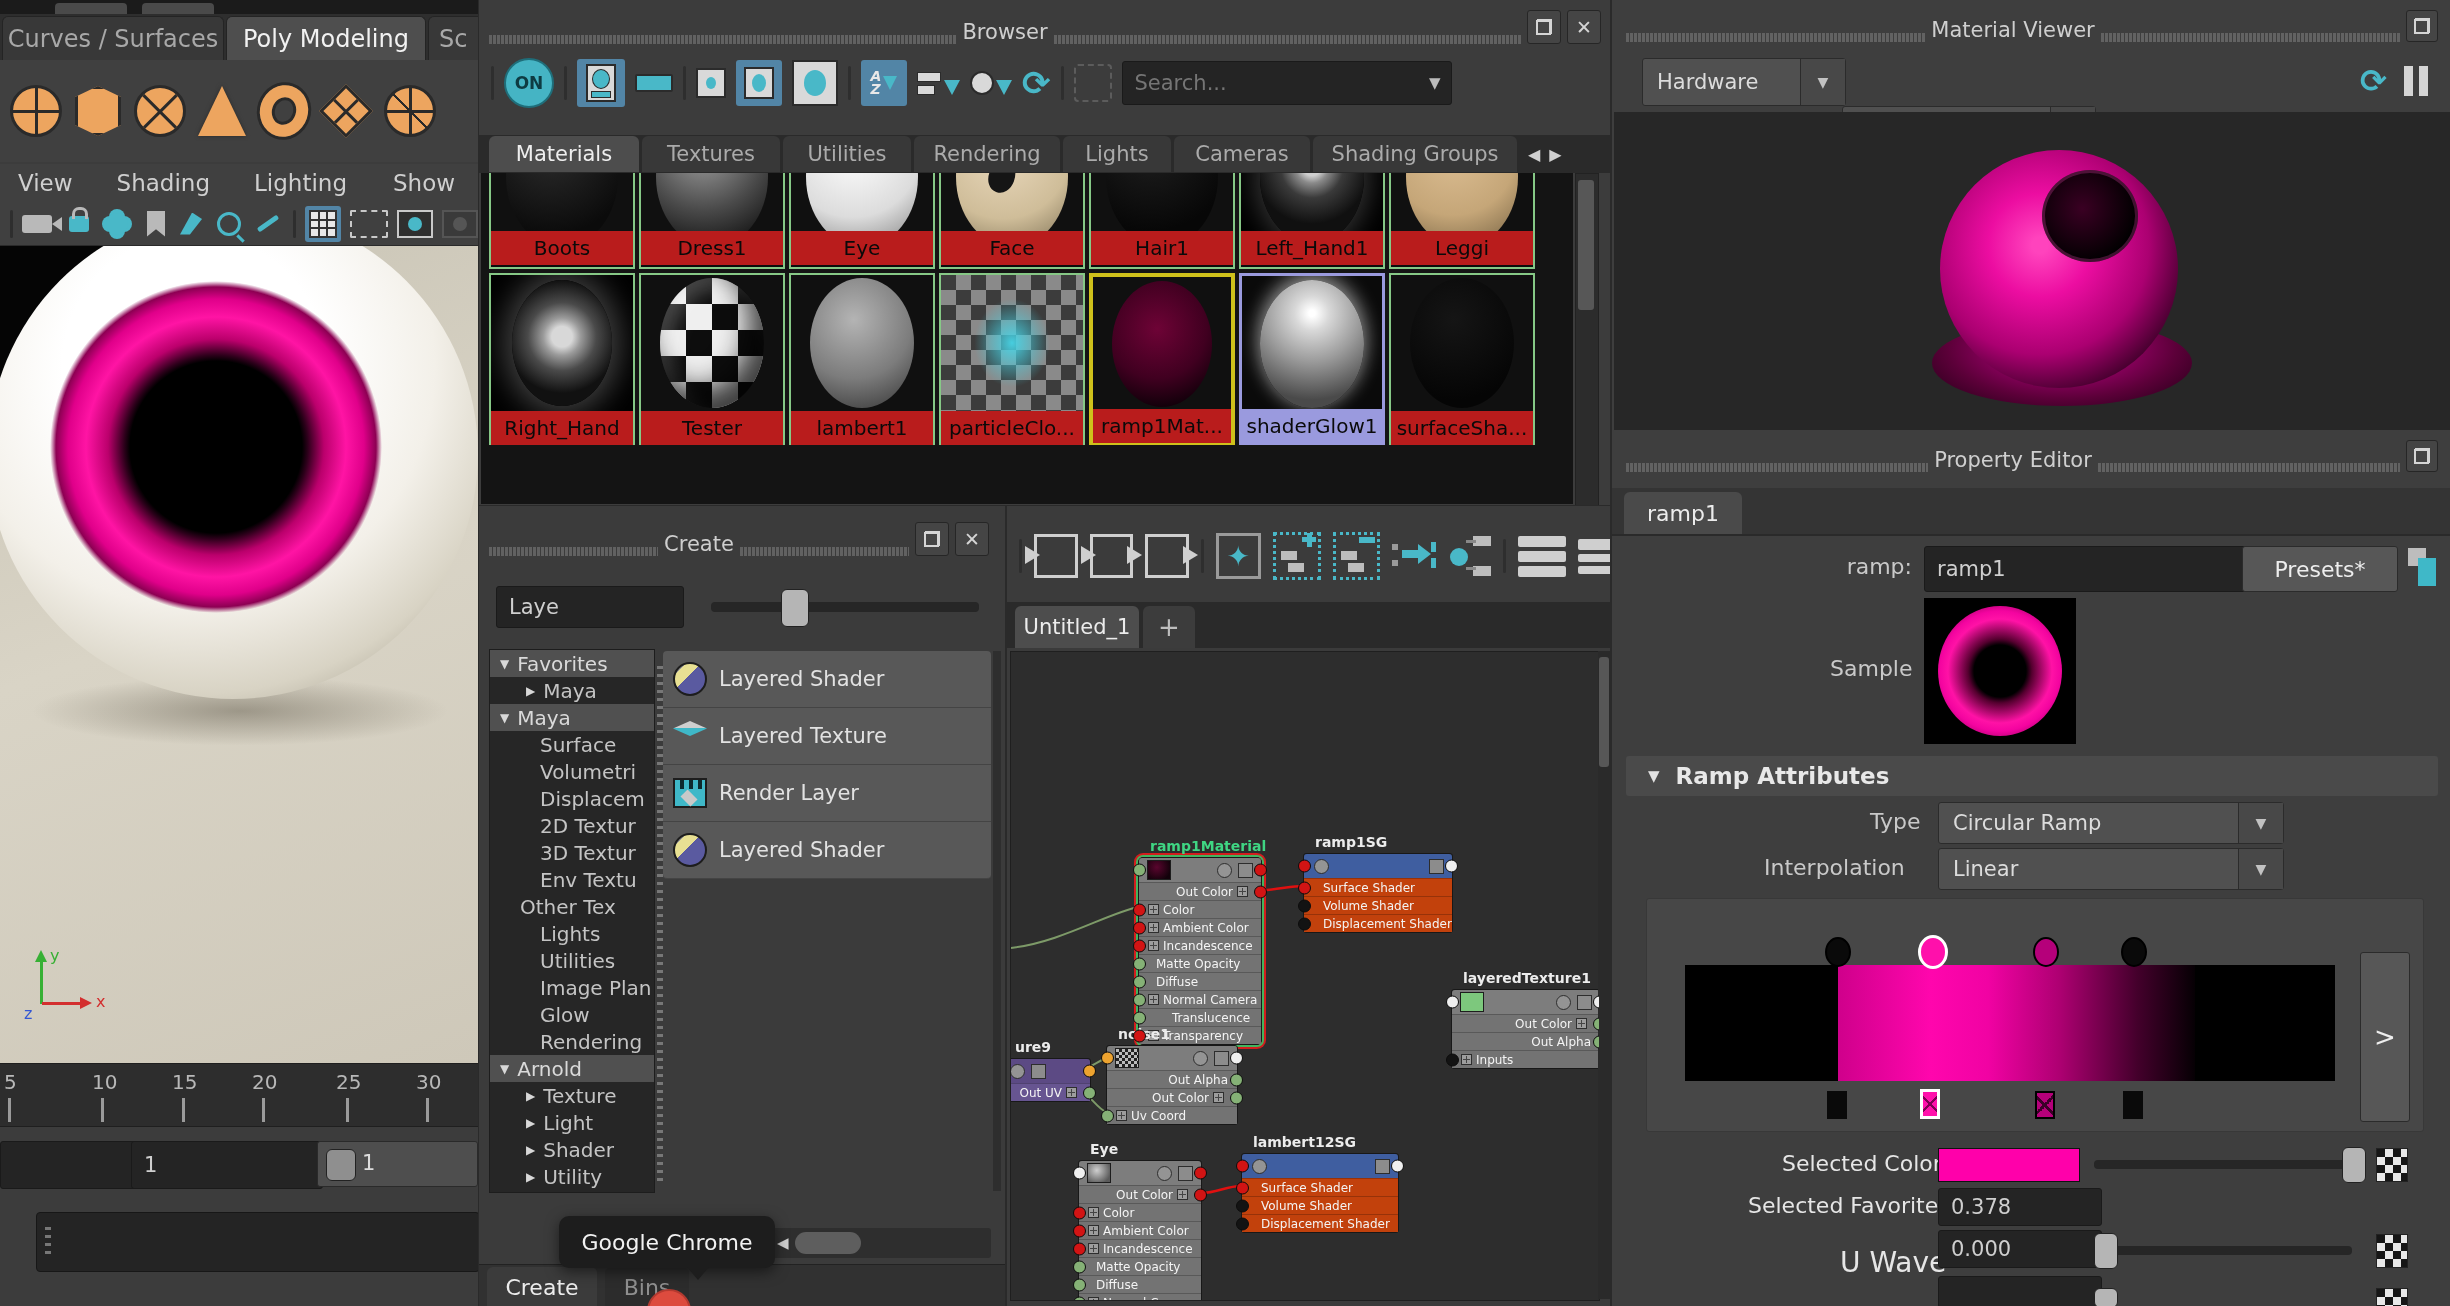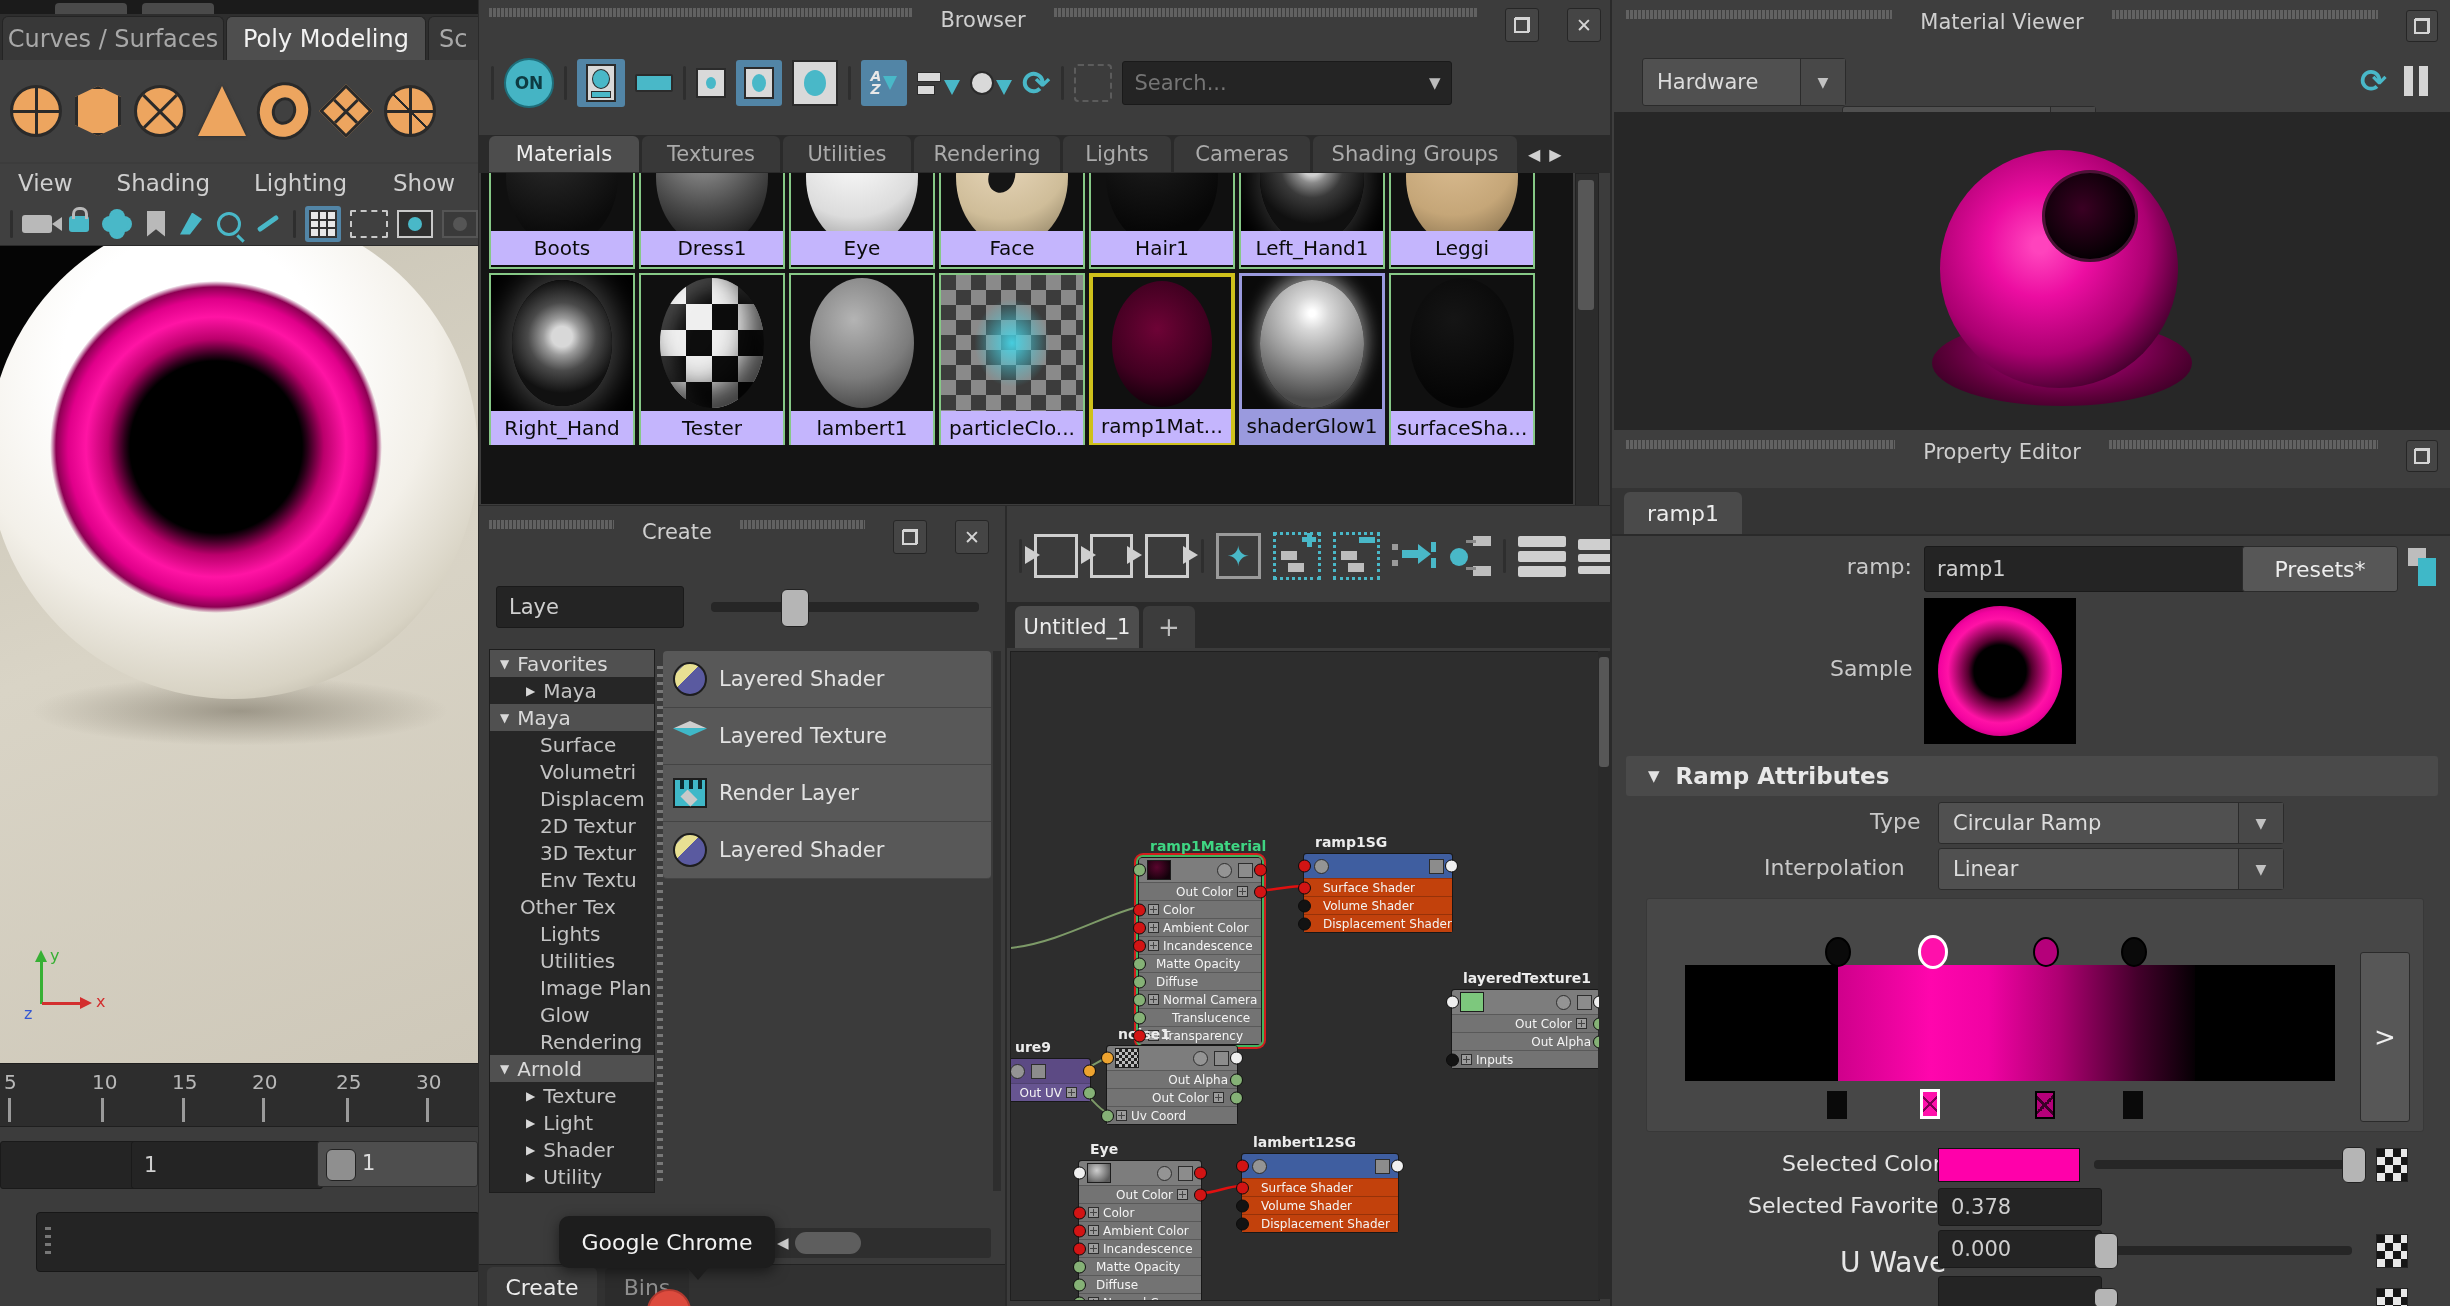--- a/index.html
+++ b/index.html
@@ -2,21 +2,21 @@
 <html><head>
 <meta charset="utf-8">
 <style>
   html,body{margin:0;padding:0;background:#2b2b2b}
   #app{position:relative;width:2450px;height:1306px;overflow:hidden;
        font-family:"DejaVu Sans","Liberation Sans",sans-serif;color:#c8c8c8;
        background:#3c3c3c;-webkit-font-smoothing:antialiased}
   .abs{position:absolute}
   .flex{display:flex;align-items:center}
   
-  .ptitle{display:flex;align-items:flex-start;gap:28px;color:#cfcfcf;font-size:21px}
+  .ptitle{display:flex;align-items:flex-end;gap:6px;color:#cfcfcf;font-size:21px}
   .grip{flex:1;height:9px;background:repeating-linear-gradient(90deg,#6b6b6b 0 3px,transparent 3px 8px);
         background-size:8px 3px;background-repeat:repeat;opacity:.8;
         background-image:repeating-linear-gradient(90deg,#6b6b6b 0 3px,transparent 3px 8px),repeating-linear-gradient(90deg,#6b6b6b 0 3px,transparent 3px 8px);
         background-position:0 0,4px 6px;background-size:8px 3px,8px 3px}
   .winbtn{width:32px;height:32px;background:#454545;border:1px solid #262626;border-radius:3px;
           display:flex;align-items:center;justify-content:center;color:#d5d5d5;font-size:19px;font-weight:bold}
   .floatglyph{position:relative;width:16px;height:16px}
   .floatglyph::before{content:"";position:absolute;right:0;top:0;width:11px;height:11px;border:2px solid #d5d5d5}
   .floatglyph::after{content:"";position:absolute;left:0;bottom:0;width:11px;height:11px;border:2px solid #d5d5d5;background:#454545}
   
@@ -31,21 +31,21 @@
   .slider-track{background:#262626;border-radius:4px}
   .slider-handle{background:#b5b5b5;border:1px solid #222;border-radius:6px}
   .checker{background:repeating-conic-gradient(#e8e8e8 0 25%,#161616 0 50%);background-size:16px 16px;border:1px solid #222}
   .sep-v{width:3px;height:34px;background:#2e2e2e;border-radius:2px}
   
   .shelf-tab{height:44px;display:flex;align-items:center;justify-content:center;font-size:24px;border-radius:6px 6px 0 0;border:1px solid #242424;border-bottom:none}
   .poly-icon{width:56px;height:56px;display:flex;align-items:center;justify-content:center}
   
   .cell{position:absolute;width:146px;border:2px solid #86c886;background:#0d0d0d;box-sizing:border-box}
   .cell .sw{position:relative;overflow:hidden;background:#101010}
-  .cell .lbl{height:34px;background:#c4b5fd;color:#0a0a0a;font-size:20px;display:flex;align-items:center;justify-content:center;white-space:nowrap;overflow:hidden}
+  .cell .lbl{height:34px;background:#b91c1c;color:#0a0a0a;font-size:20px;display:flex;align-items:center;justify-content:center;white-space:nowrap;overflow:hidden}
   .ball{position:absolute;border-radius:50%;left:50%;transform:translateX(-50%)}
   
   .trow{height:27px;display:flex;align-items:center;font-size:20px;color:#c4c4c4;white-space:nowrap;overflow:hidden}
   .trow.hdr{background:#505050;color:#dadada}
   .tri{font-size:12px;margin:0 8px 0 10px;color:#d8d8d8}
   .citem{height:56px;background:#585858;border-bottom:1px solid #444;display:flex;align-items:center;gap:12px;padding-left:10px;font-size:21px;color:#e2e2e2}
   
   .node{position:absolute;font-size:12px;color:#f4f4f4}
   .node .tt{font-weight:bold;font-size:14px;margin:0 0 3px 12px;white-space:nowrap}
   .nbody{border:1px solid #181818;border-radius:3px}

